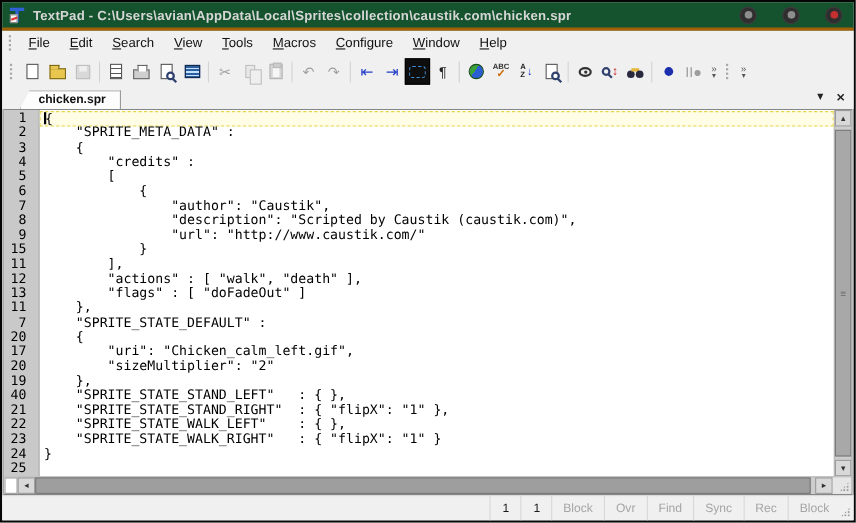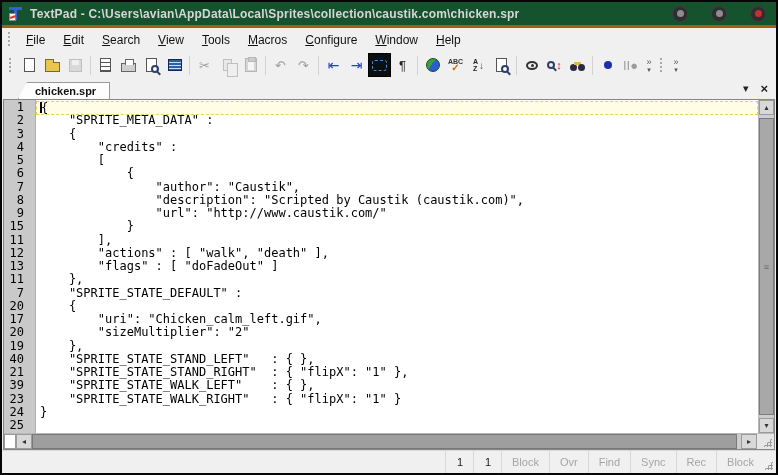--- a/index.html
+++ b/index.html
@@ -292,21 +292,21 @@
           <div>12</div>
           <div>13</div>
           <div>11</div>
           <div>7</div>
           <div>20</div>
           <div>17</div>
           <div>20</div>
           <div>19</div>
           <div>40</div>
           <div>21</div>
-          <div>39</div>
+          <div>22</div>
           <div>23</div>
           <div>24</div>
           <div>25</div>
         </div>
       <div class="code" id="code">
           <div class="cline current"><span class="cursor"></span>{</div>
           <div class="cline">    "SPRITE_META_DATA" :</div>
           <div class="cline">    {</div>
           <div class="cline">        "credits" :</div>
           <div class="cline">        [</div>

